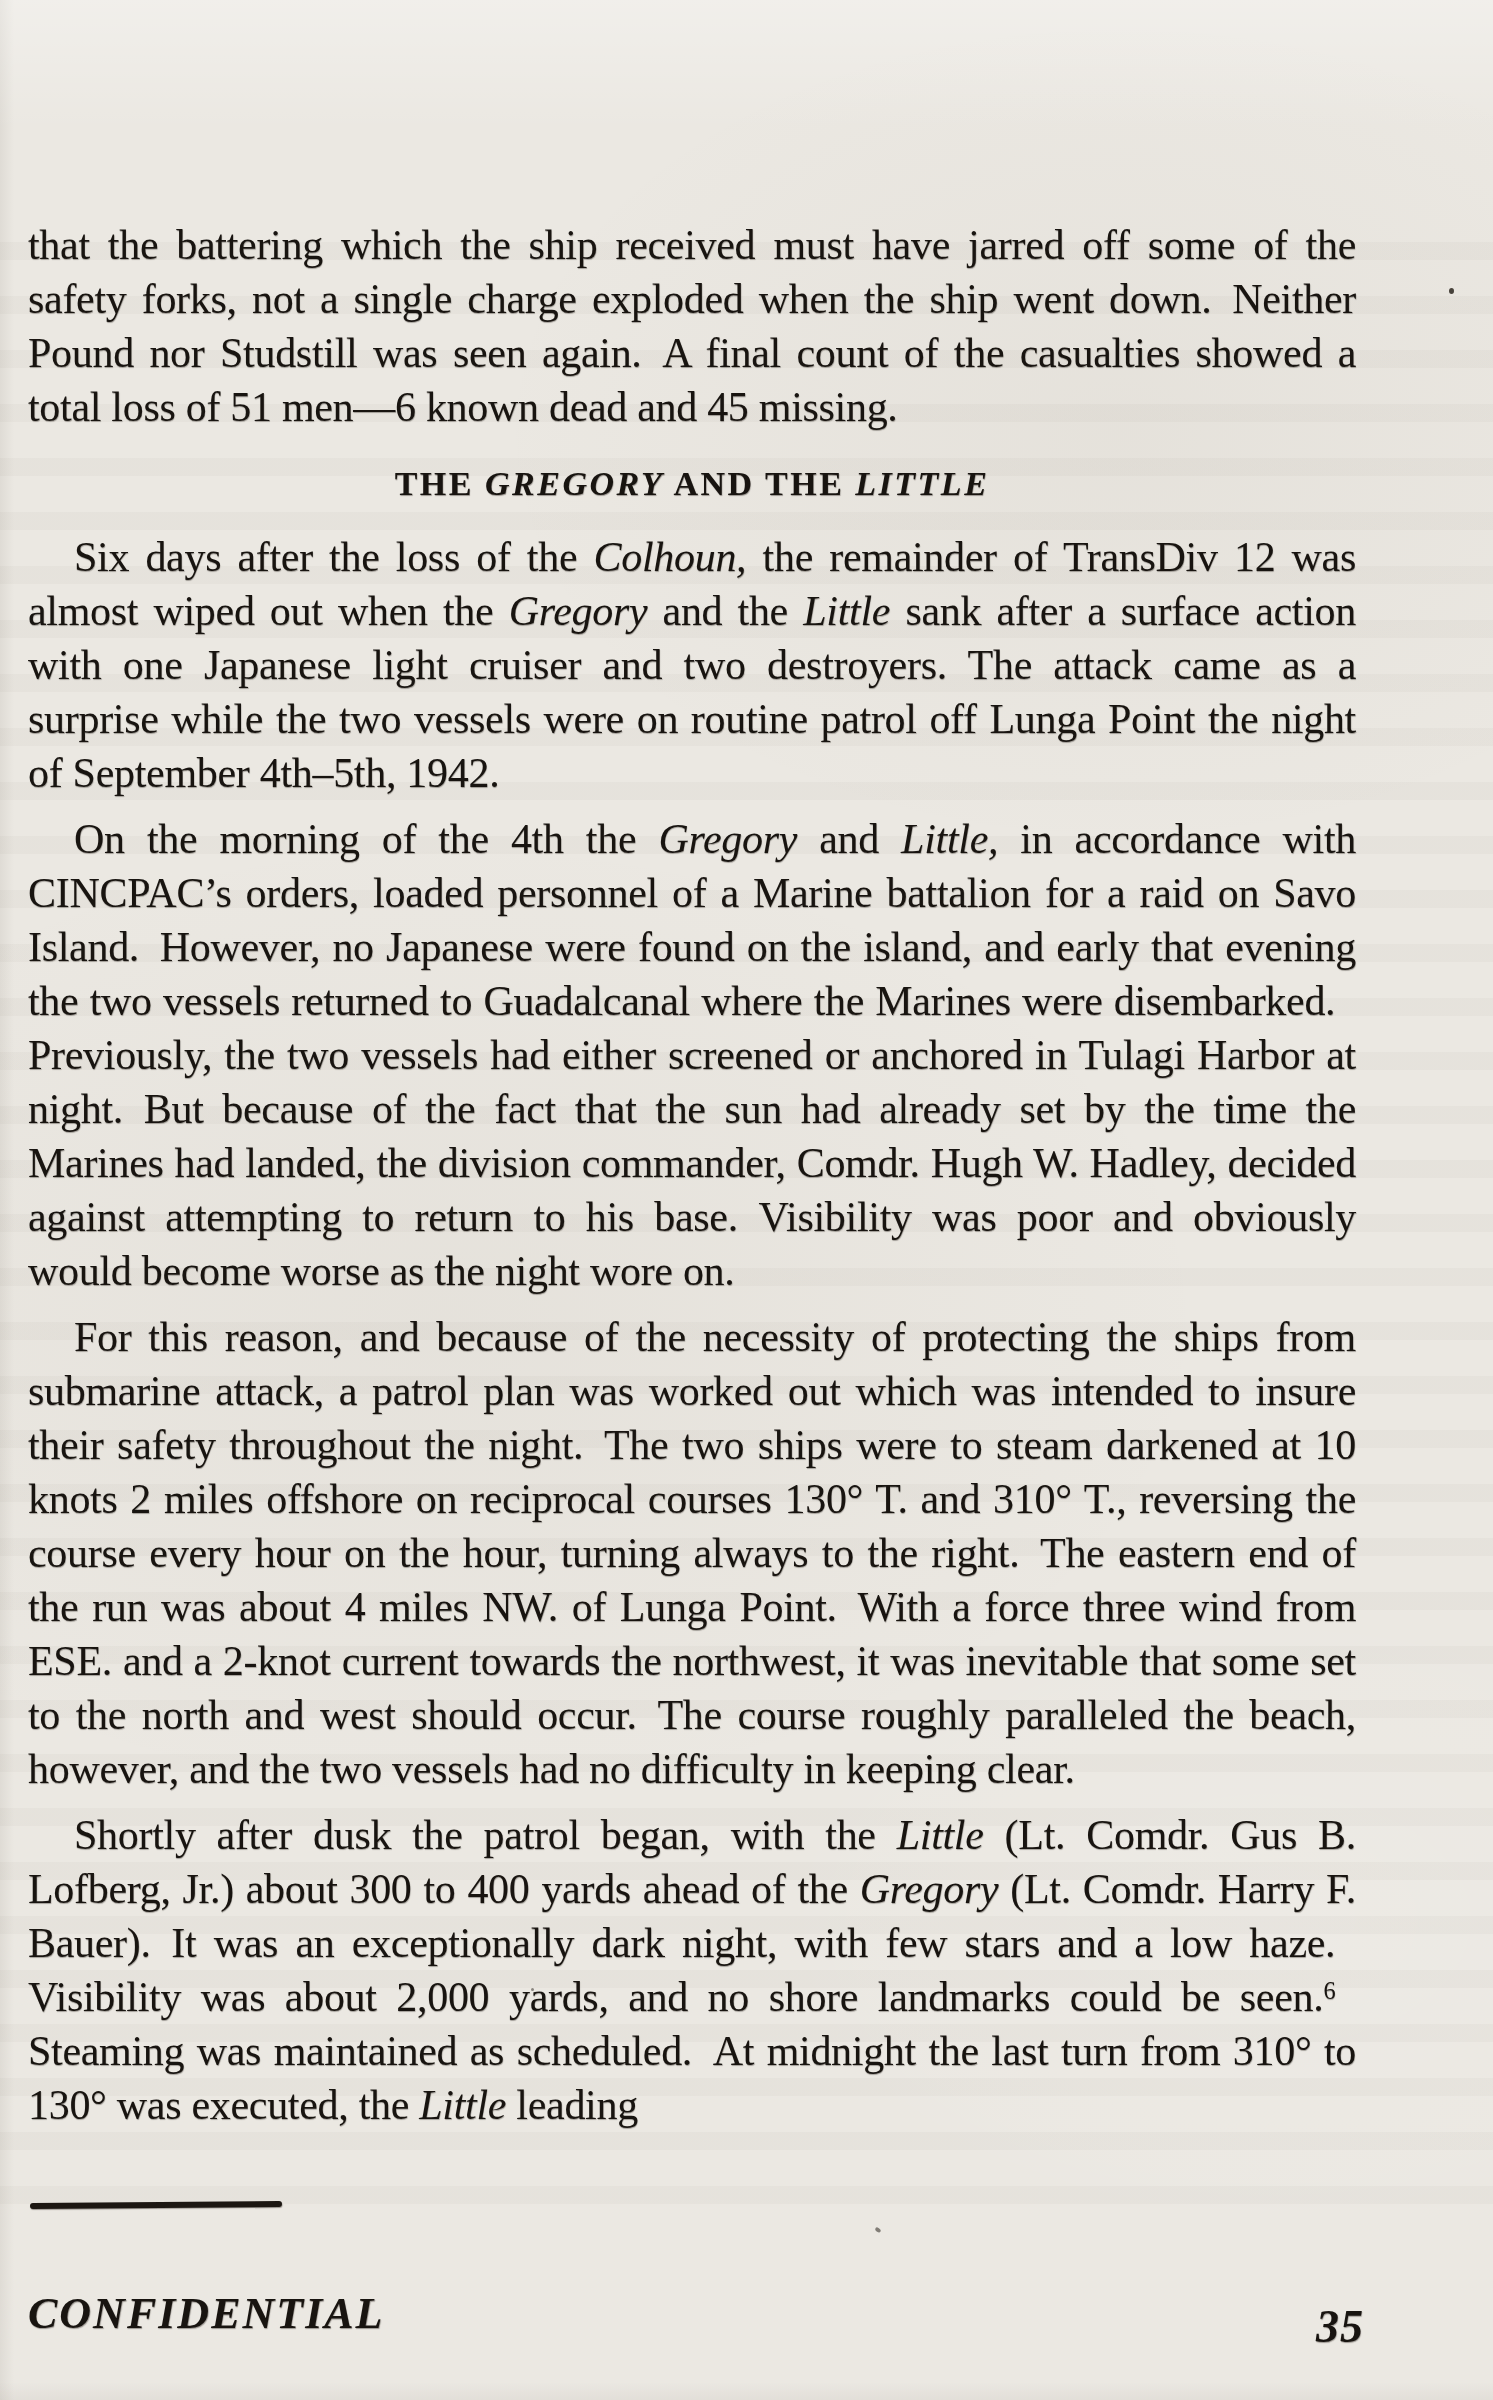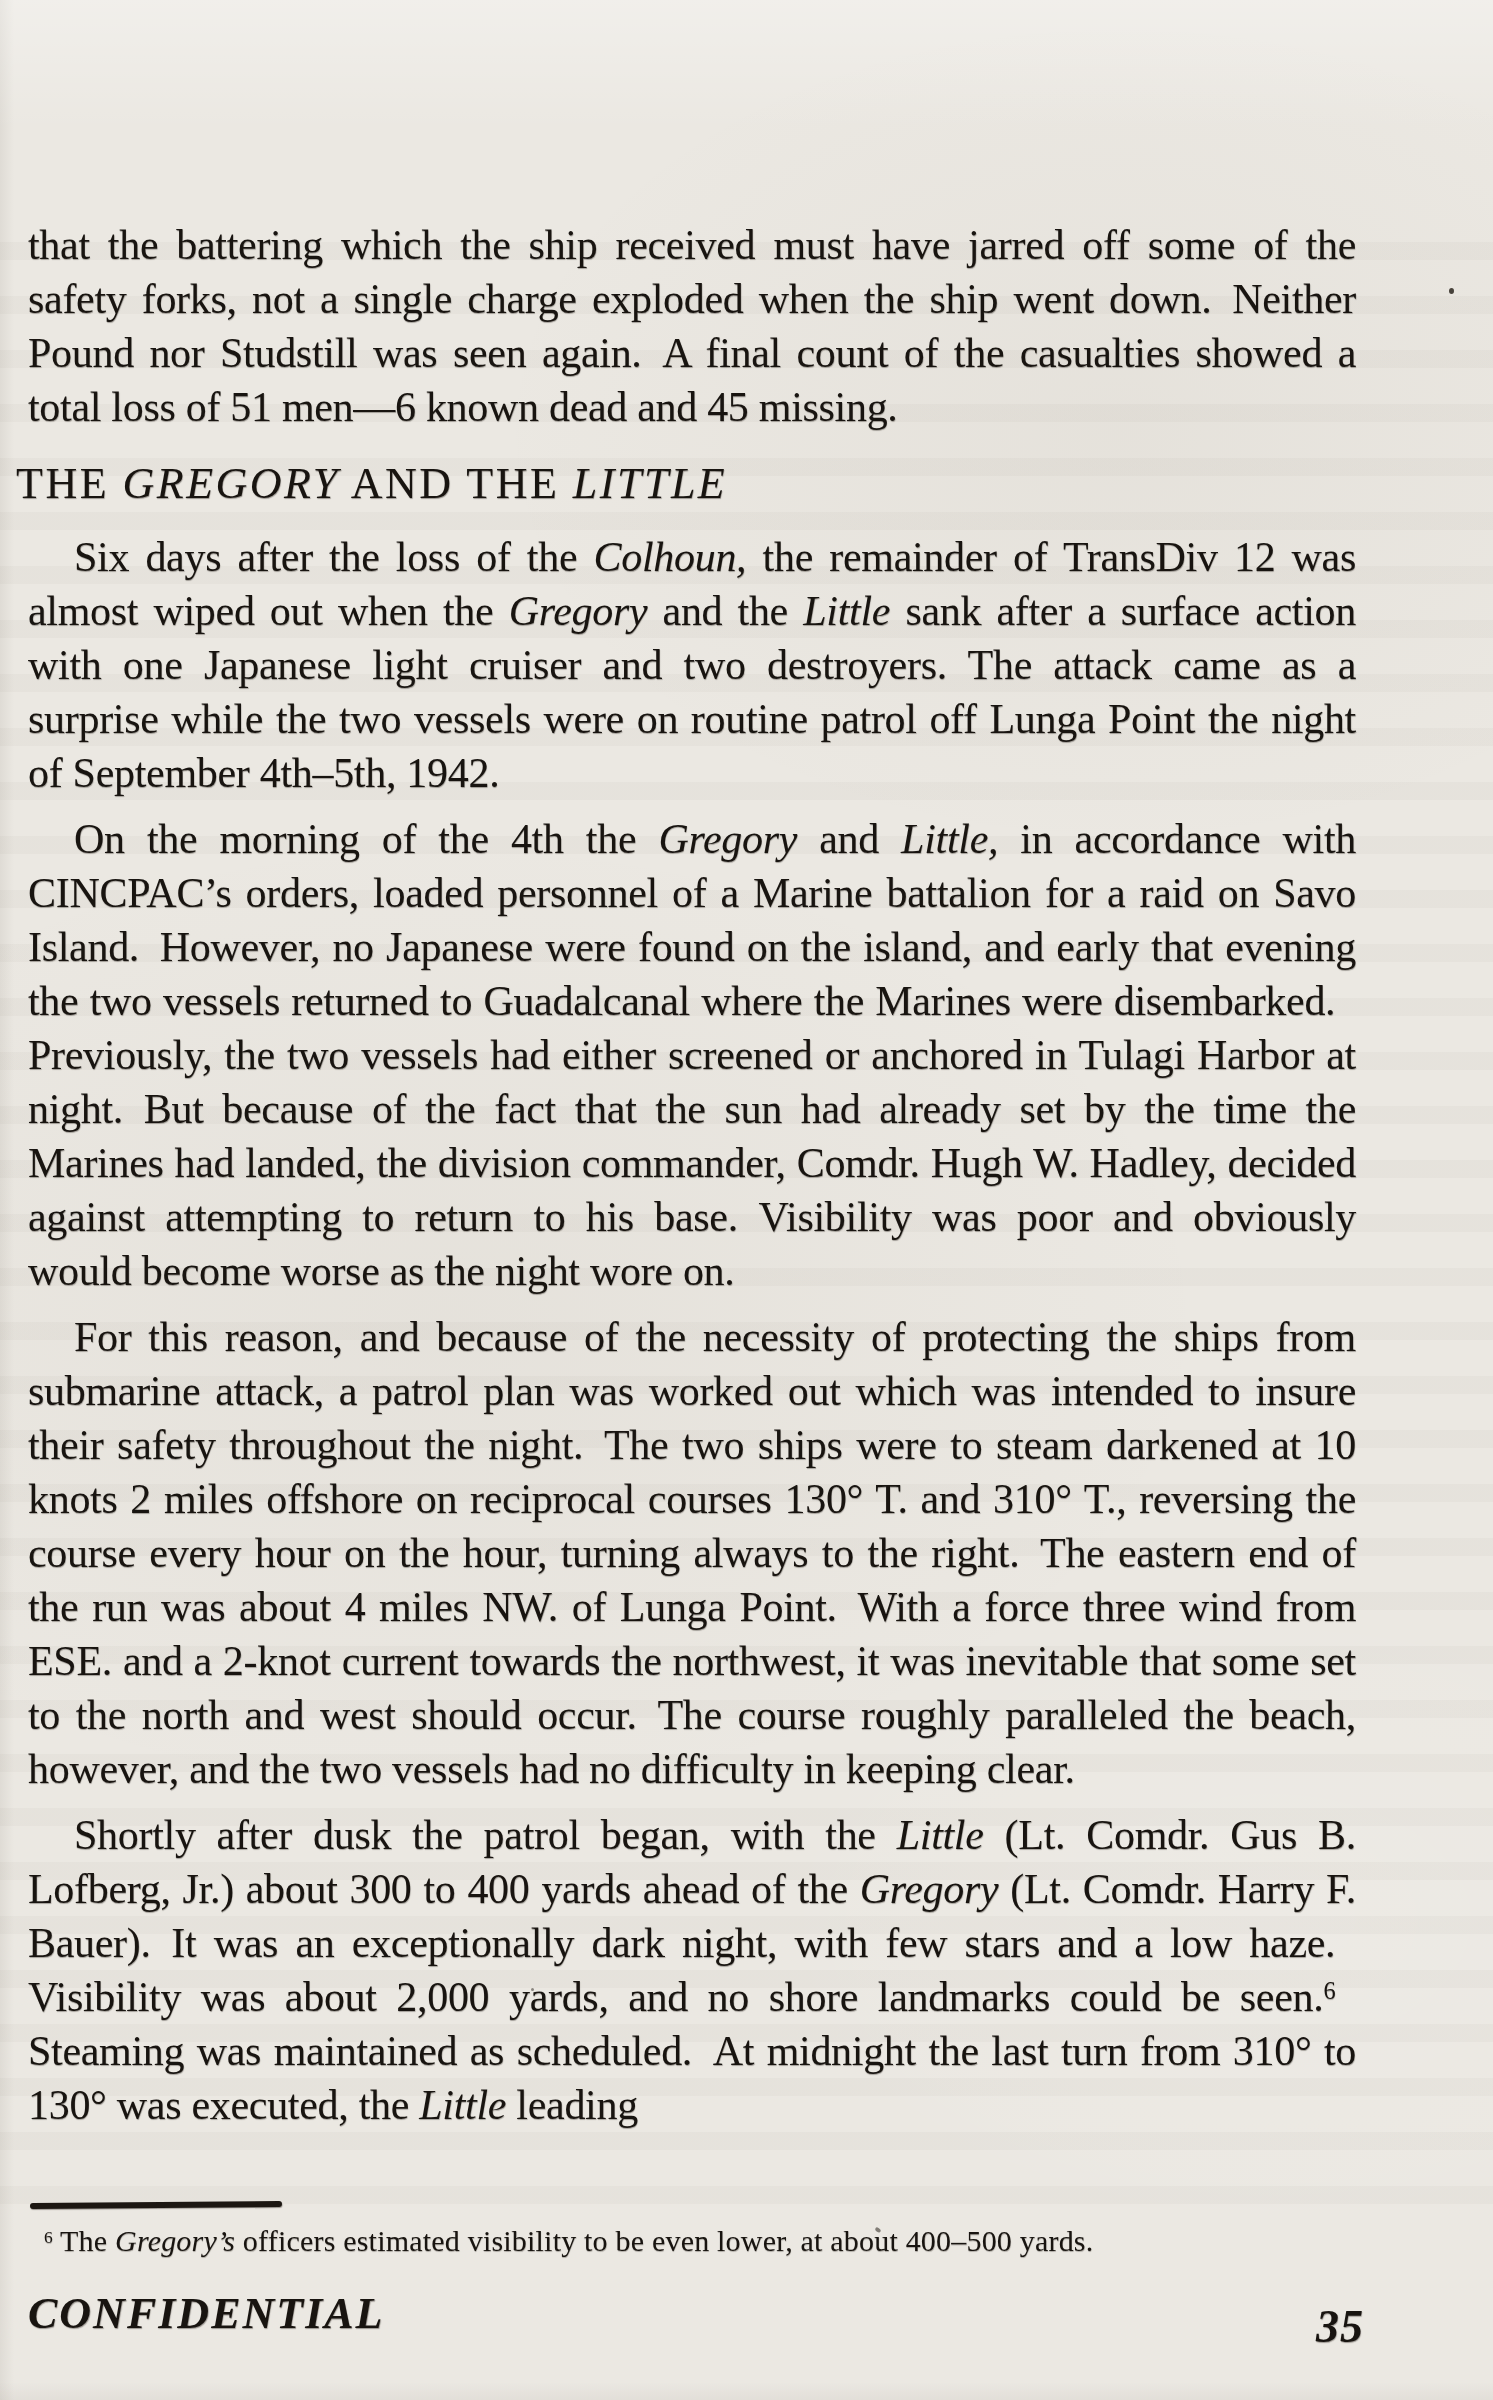--- a/index.html
+++ b/index.html
@@ -70,23 +70,24 @@
   .body-par sup, .footnote-text sup {
     font-size: 58%;
     line-height: 0;
     vertical-align: baseline;
     position: relative;
     top: -0.48em;
   }
 
   .section-heading {
     margin: 26px 0 22px 0;
-    font-size: 44px;
+    font-size: 34px;
     line-height: 48px;
-    font-weight: 400;
+    font-weight: 700;
+    text-align: center;
     letter-spacing: 2.5px;
     text-indent: 0;
     text-shadow: 0.5px 0.8px 0.9px rgba(32,26,20,0.4);
   }
 
   .footnote-block {
     position: absolute;
     left: 30px;
     top: 2202px;
     width: 1340px;
@@ -146,21 +147,20 @@
 
   <p class="body-par"><span>On the morning of the 4th the </span><i>Gregory</i><span> and </span><i>Little,</i><span> in accordance with CINCPAC’s orders, loaded personnel of a Marine battalion for a raid on Savo Island. However, no Japanese were found on the island, and early that evening the two vessels returned to Guadalcanal where the Marines were disembarked. Previously, the two vessels had either screened or anchored in Tulagi Harbor at night. But because of the fact that the sun had already set by the time the Marines had landed, the division commander, Comdr. Hugh W. Hadley, decided against attempting to return to his base. Visibility was poor and obviously would become worse as the night wore on.</span></p>
 
   <p class="body-par"><span>For this reason, and because of the necessity of protecting the ships from submarine attack, a patrol plan was worked out which was intended to insure their safety throughout the night. The two ships were to steam darkened at 10 knots 2 miles offshore on reciprocal courses 130° T. and 310° T., reversing the course every hour on the hour, turning always to the right. The eastern end of the run was about 4 miles NW. of Lunga Point. With a force three wind from ESE. and a 2-knot current towards the northwest, it was inevitable that some set to the north and west should occur. The course roughly paralleled the beach, however, and the two vessels had no difficulty in keeping clear.</span></p>
 
   <p class="body-par"><span>Shortly after dusk the patrol began, with the </span><i>Little</i><span> (Lt. Comdr. Gus B. Lofberg, Jr.) about 300 to 400 yards ahead of the </span><i>Gregory</i><span> (Lt. Comdr. Harry F. Bauer). It was an exceptionally dark night, with few stars and a low haze. Visibility was about 2,000 yards, and no shore landmarks could be seen.</span><sup>6</sup><span> Steaming was maintained as scheduled. At midnight the last turn from 310° to 130° was executed, the </span><i>Little</i><span> leading</span></p>
 </main>
 
 <div class="footnote-block">
   <div class="footnote-rule"></div>
-  <p class="footnote-text"><sup>6</sup><span> The </span><i>Gregory’s</i><span> officers estimated visibility to be even lower, at about 400–500 yards.</span></p>
 </div>
 
 <span class="classification">CONFIDENTIAL</span>
 
 <span class="page-number">35</span>
 
 <div class="speck speck-1"></div>
 <div class="speck speck-2"></div>
 <div class="speck speck-3"></div>
 

